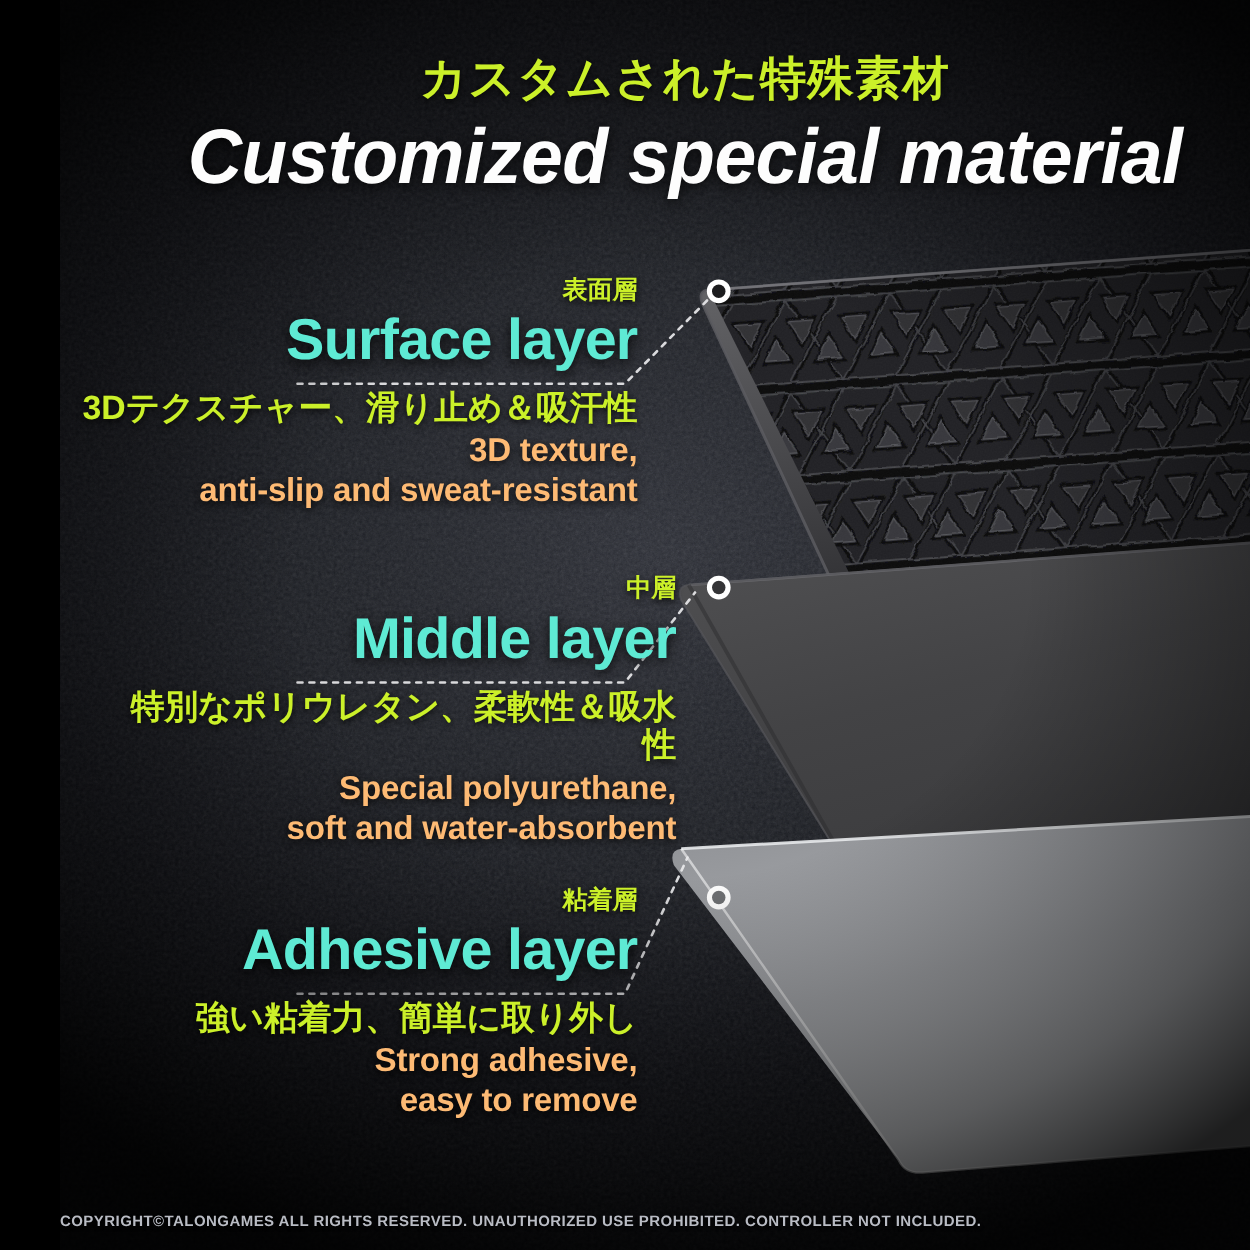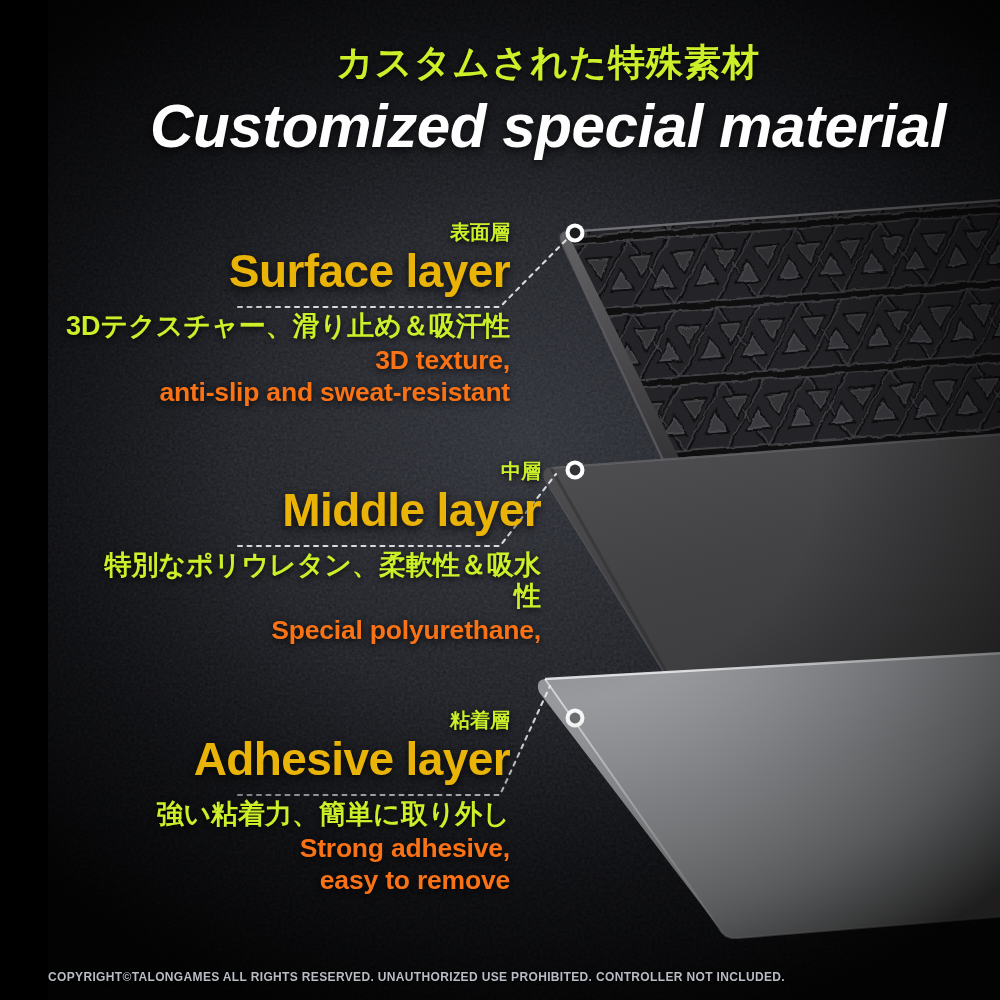--- a/index.html
+++ b/index.html
@@ -28,26 +28,26 @@
             transform:scaleX(.97);
             text-shadow:0 3px 10px rgba(0,0,0,.8);}
 
   
   #layers{position:absolute;left:0;top:0;width:1000px;height:1000px;}
 
   
   .callout{position:absolute;text-align:right;}
   .c-jp-small{color:#cbf029;font-size:20px;font-weight:700;line-height:1;
               text-shadow:0 2px 6px rgba(0,0,0,.85);}
-  .c-en-big{color:#eab308;font-size:46px;font-weight:700;line-height:1.06;
+  .c-en-big{color:#5eead4;font-size:46px;font-weight:700;line-height:1.06;
             letter-spacing:-0.6px;margin-top:5px;
             text-shadow:0 3px 9px rgba(0,0,0,.8);}
   .c-jp-desc{color:#cbf029;font-size:27px;font-weight:700;line-height:1.15;
              text-shadow:0 2px 6px rgba(0,0,0,.85);}
-  .c-en-desc{color:#f97316;font-size:26.5px;font-weight:700;line-height:1.2;
+  .c-en-desc{color:#fdba74;font-size:26.5px;font-weight:700;line-height:1.2;
              letter-spacing:-0.2px;margin-top:3px;
              text-shadow:0 2px 7px rgba(0,0,0,.8);}
   .gap{height:15px;}
 
   
   .footer{position:absolute;left:0;bottom:16px;width:1000px;text-align:left;
           color:#b9bcc4;font-size:12px;font-weight:700;letter-spacing:.35px;
           text-shadow:0 1px 3px rgba(0,0,0,.9);}
 </style>
 </head>
@@ -214,20 +214,21 @@
     <div class="c-en-desc">3D texture,</div>
     <div class="c-en-desc" style="margin-top:0;">anti-slip and sweat-resistant</div>
   </div>
 
   <div class="callout" style="left:0;top:461px;width:462px;padding-left:31px;">
     <div class="c-jp-small">中層</div>
     <div class="c-en-big">Middle layer</div>
     <div class="gap"></div>
     <div class="c-jp-desc">特別なポリウレタン、柔軟性＆吸水性</div>
     <div class="c-en-desc">Special polyurethane,</div>
+    <div class="c-en-desc" style="margin-top:0;">soft and water-absorbent</div>
   </div>
 
   <div class="callout" style="left:0;top:710px;width:462px;">
     <div class="c-jp-small">粘着層</div>
     <div class="c-en-big">Adhesive layer</div>
     <div class="gap"></div>
     <div class="c-jp-desc">強い粘着力、簡単に取り外し</div>
     <div class="c-en-desc">Strong adhesive,</div>
     <div class="c-en-desc" style="margin-top:0;">easy to remove</div>
   </div>

